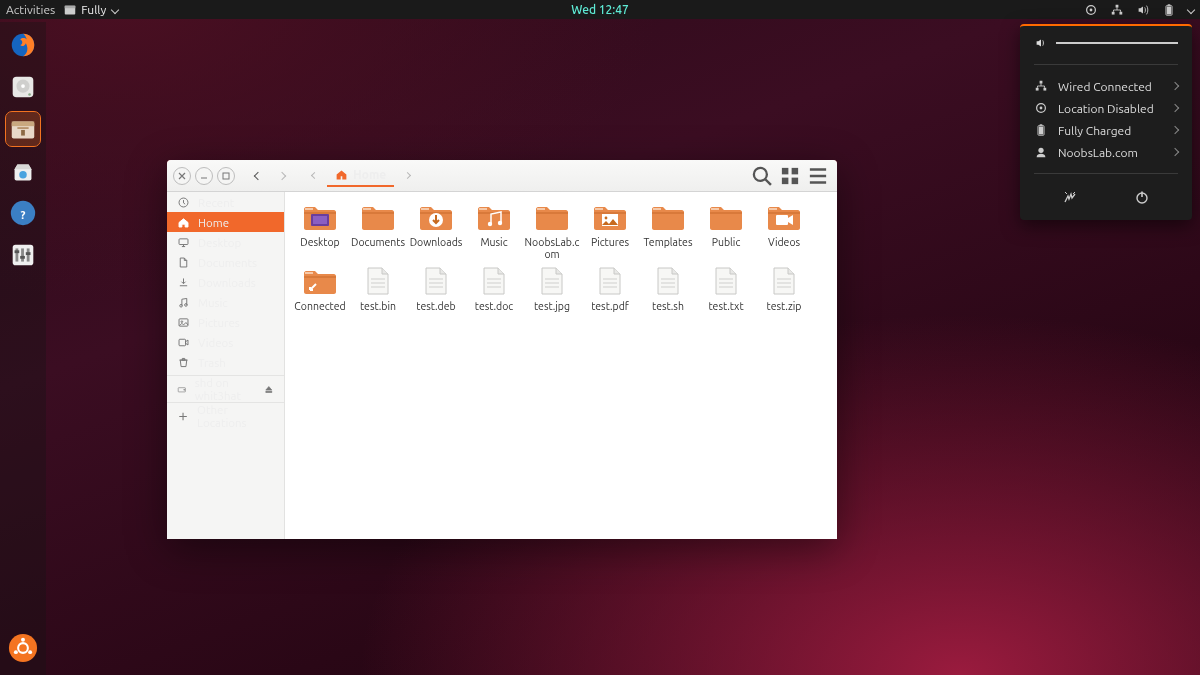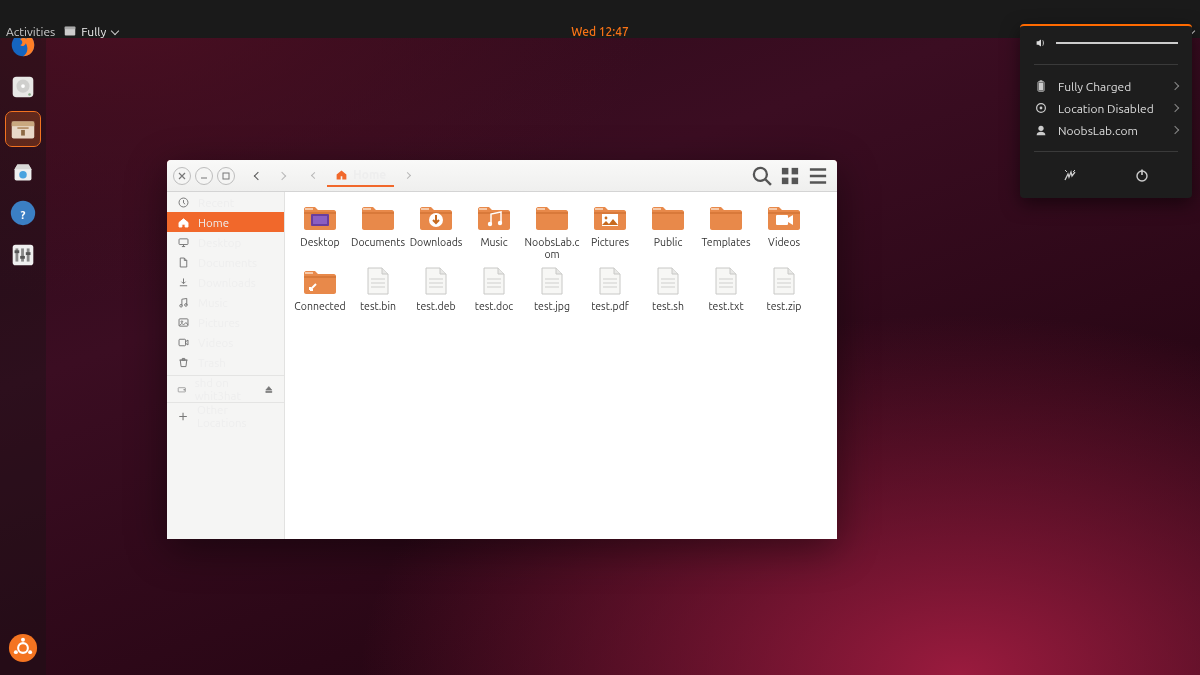--- a/index.html
+++ b/index.html
@@ -2,22 +2,22 @@
 <html><head>
 <meta charset="utf-8">
 <style>
   *{box-sizing:border-box;margin:0;padding:0;font-family:Ubuntu,Cantarell,"Segoe UI",Arial,sans-serif;font-size:12px;color:#eee;}
   body{width:1200px;height:675px;overflow:hidden;position:relative;
        background:
          radial-gradient(1000px 600px at 80% 100%, #9a1b3e 0%, rgba(154,27,62,0) 60%),
          radial-gradient(900px 500px at 10% 0%, #4a0f22 0%, rgba(74,15,34,0) 60%),
          linear-gradient(160deg,#2b0a18 0%, #3b0d22 35%, #2a0716 70%, #1b0410 100%);}
   
-  .topbar{position:absolute;top:0;left:0;right:0;height:38px;background:#1a1a1a;display:flex;align-items:flex-end;padding:0 6px;gap:8px;z-index:10;}
-  .topbar .center{position:absolute;left:50%;transform:translateX(-50%);font-weight:500;color:#f97316;}
+  .topbar{position:absolute;top:0;left:0;right:0;height:19px;background:#1a1a1a;display:flex;align-items:center;padding:0 6px;gap:8px;z-index:10;}
+  .topbar .center{position:absolute;left:50%;transform:translateX(-50%);font-weight:500;color:#5eead4;}
   .topbar .right{margin-left:auto;display:flex;align-items:center;gap:12px;}
   .topbar .item{display:flex;align-items:center;gap:4px;color:#ccc;cursor:pointer;}
   .icon{display:inline-flex;width:14px;height:14px;align-items:center;justify-content:center;}
   .icon svg{width:14px;height:14px;}
   
   .dock{position:absolute;top:22px;bottom:0;left:0;width:46px;background:rgba(20,20,20,0.35);display:flex;flex-direction:column;align-items:center;padding-top:6px;gap:8px;z-index:5;}
   .dock .launcher{width:34px;height:34px;border-radius:6px;display:flex;align-items:center;justify-content:center;cursor:pointer;}
   .dock .running{outline:1px solid #f37320;border-radius:6px;background:rgba(243,115,32,0.25);}
   .dock .bottom{margin-top:auto;margin-bottom:10px;}
   .launcher svg{width:30px;height:30px;}
@@ -175,41 +175,53 @@
           <path d="M10 5c1 1 1 5 0 6" stroke="#ddd" fill="none"></path>
         </svg>
       </span>
     <div class="track"></div>
   </div>
   <hr>
   <div id="sysrows">
       <div class="row">
         <span class="icon">
           <svg viewBox="0 0 16 16">
-            <rect x="4.5" y="3" width="7" height="11" rx="1" fill="none" stroke="#ccc"></rect>
-            <rect x="6.5" y="1.5" width="3" height="1.5" fill="#ccc"></rect>
-            <rect x="5.5" y="4" width="5" height="9" fill="#ccc"></rect>
+            <rect x="6.4" y="2" width="3.2" height="3.2" fill="#ccc"></rect>
+            <rect x="2" y="10" width="3.2" height="3.2" fill="#ccc"></rect>
+            <rect x="10.8" y="10" width="3.2" height="3.2" fill="#ccc"></rect>
+            <path d="M8 5v3M8 8H4v2M8 8h4v2" stroke="#ccc" fill="none"></path>
           </svg>
         </span>
-        <span class="lbl">Fully Charged</span>
+        <span class="lbl">Wired Connected</span>
         <span class="chev chev-r" style="border-color:#888"></span>
       </div>
       <div class="row">
         <span class="icon">
           <svg viewBox="0 0 16 16">
             <circle cx="8" cy="8" r="5" fill="none" stroke="#ccc" stroke-width="1.4"></circle>
             <circle cx="8" cy="8" r="1.6" fill="#ccc"></circle>
           </svg>
         </span>
         <span class="lbl">Location Disabled</span>
         <span class="chev chev-r" style="border-color:#888"></span>
       </div>
       <div class="row">
         <span class="icon">
           <svg viewBox="0 0 16 16">
+            <rect x="4.5" y="3" width="7" height="11" rx="1" fill="none" stroke="#ccc"></rect>
+            <rect x="6.5" y="1.5" width="3" height="1.5" fill="#ccc"></rect>
+            <rect x="5.5" y="4" width="5" height="9" fill="#ccc"></rect>
+          </svg>
+        </span>
+        <span class="lbl">Fully Charged</span>
+        <span class="chev chev-r" style="border-color:#888"></span>
+      </div>
+      <div class="row">
+        <span class="icon">
+          <svg viewBox="0 0 16 16">
             <circle cx="8" cy="6" r="3" fill="#ccc"></circle>
             <path d="M3 14c0-3 2.5-4 5-4s5 1 5 4" fill="#ccc"></path>
           </svg>
         </span>
         <span class="lbl">NoobsLab.com</span>
         <span class="chev chev-r" style="border-color:#888"></span>
       </div>
     </div>
   <hr>
   <div class="actions">
@@ -447,31 +459,31 @@
             <div class="name">Pictures</div>
           </div>
           <div class="cell">
             <div class="ic">
               <svg viewBox="0 0 40 34">
                 <path d="M4 9c0-1 1-2 2-2h9l3 3h16c1 0 2 1 2 2v16c0 1-1 2-2 2H6c-1 0-2-1-2-2z" fill="#e8894a"></path>
                 <path d="M4 12h32v2H4z" fill="#d8793a"></path>
                 <rect x="5" y="8" width="8" height="2" fill="#fff4ea" opacity="0.6"></rect>
               </svg>
             </div>
+            <div class="name">Templates</div>
+          </div>
+          <div class="cell">
+            <div class="ic">
+              <svg viewBox="0 0 40 34">
+                <path d="M4 9c0-1 1-2 2-2h9l3 3h16c1 0 2 1 2 2v16c0 1-1 2-2 2H6c-1 0-2-1-2-2z" fill="#e8894a"></path>
+                <path d="M4 12h32v2H4z" fill="#d8793a"></path>
+                <rect x="5" y="8" width="8" height="2" fill="#fff4ea" opacity="0.6"></rect>
+              </svg>
+            </div>
             <div class="name">Public</div>
-          </div>
-          <div class="cell">
-            <div class="ic">
-              <svg viewBox="0 0 40 34">
-                <path d="M4 9c0-1 1-2 2-2h9l3 3h16c1 0 2 1 2 2v16c0 1-1 2-2 2H6c-1 0-2-1-2-2z" fill="#e8894a"></path>
-                <path d="M4 12h32v2H4z" fill="#d8793a"></path>
-                <rect x="5" y="8" width="8" height="2" fill="#fff4ea" opacity="0.6"></rect>
-              </svg>
-            </div>
-            <div class="name">Templates</div>
           </div>
           <div class="cell">
             <div class="ic">
               <svg viewBox="0 0 40 34">
                 <path d="M4 9c0-1 1-2 2-2h9l3 3h16c1 0 2 1 2 2v16c0 1-1 2-2 2H6c-1 0-2-1-2-2z" fill="#e8894a"></path>
                 <path d="M4 12h32v2H4z" fill="#d8793a"></path>
                 <rect x="5" y="8" width="8" height="2" fill="#fff4ea" opacity="0.6"></rect>
                 <rect x="12" y="15" width="12" height="10" rx="1" fill="#fff"></rect>
                 <path d="M24 18l5-3v10l-5-3z" fill="#fff"></path>
               </svg>

